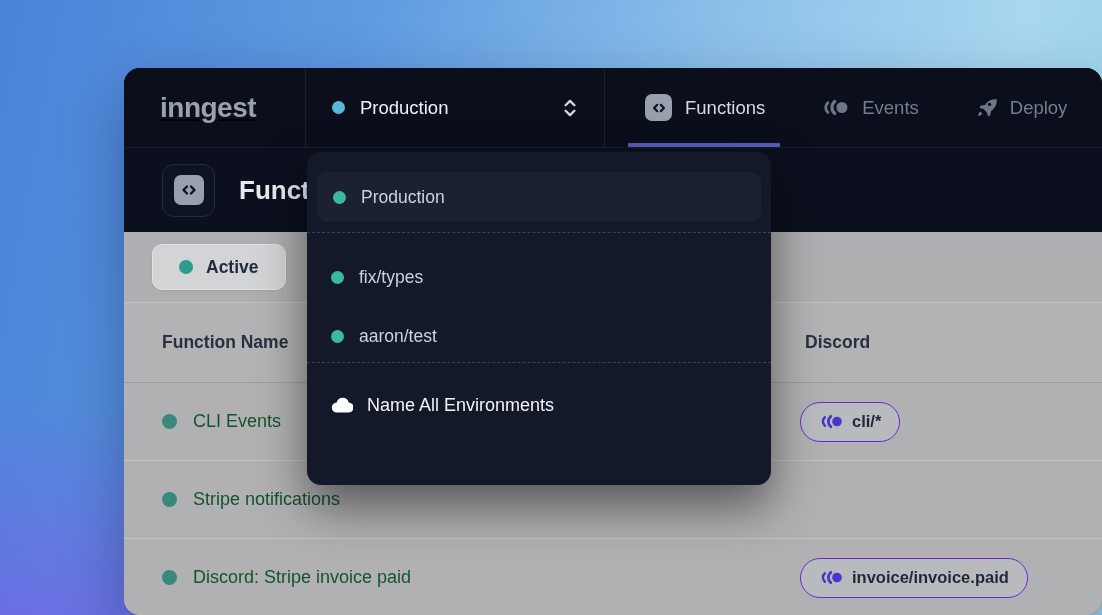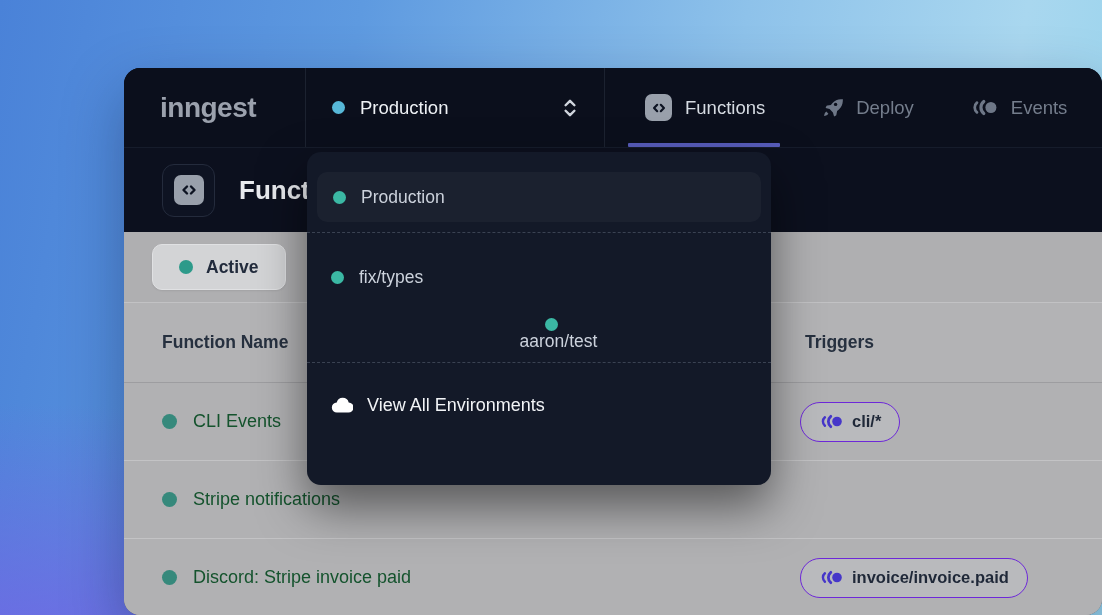--- a/index.html
+++ b/index.html
@@ -15,21 +15,21 @@
       linear-gradient(100deg, #4a82d8 0%, #5e9ae0 30%, #8ec2ea 62%, #a9d7ef 85%, #95d3ec 100%);
   }
   
   .window{
     position:absolute; left:124px; top:68px; width:978px; height:547px;
     background:#0b0f1c; border-radius:16px; overflow:hidden;
     box-shadow:0 24px 60px rgba(10,20,60,.35);
   }
   
   .navbar{ height:79px; display:flex; align-items:stretch; background:#0b0f1c; }
-  .logo-sec{ width:181px; display:flex; align-items:center; padding-left:36px; }
+  .logo-sec{ width:181px; display:flex; align-items:center; padding-left:36px;text-decoration:underline; }
   .logo{ font-size:28px; font-weight:800; letter-spacing:-.5px; color:#9ba1ad; cursor:pointer; }
   .env-sec{
     width:300px; display:flex; align-items:center; padding:0 26px;
     border-left:1px solid #1c2230; border-right:1px solid #1c2230; cursor:pointer;
   }
   .dot{ border-radius:50%; flex:0 0 auto; }
   .dot-cyan{ width:13px; height:13px; background:#57b8d8; }
   .dot-teal{ width:13px; height:13px; background:#3bb8a4; }
   .env-label{ margin-left:15px; font-size:18.5px; color:#eef1f5; }
   .env-chevron{ margin-left:auto; display:flex; }
@@ -100,21 +100,21 @@
   .dd-current{
     margin:20px 10px 0; height:50px; padding-left:16px; border-radius:10px;
     background:rgba(255,255,255,.035);
   }
   .dd-label{ margin-left:15px; font-size:17.5px; font-weight:500; color:#ccd2dc; }
   .dd-divider{ margin-top:10px; border-top:1px dashed #3a4252; }
   .dd-divider2{ margin-top:8px; border-top:1px dashed #3a4252; }
   .dd-heading{ margin:22px 0 0 24px; font-size:17.5px; font-weight:700; color:#ffffff; }
   .dd-branch{ height:36px; padding-left:24px; }
   .dd-branch.b1{ margin-top:26px; }
-  .dd-branch.b2{ margin-top:23px;flex-direction:column; }
+  .dd-branch.b2{ margin-top:23px; }
   .dd-viewall{ height:42px; margin-top:21px; padding-left:24px; }
   .dd-viewall .dd-label{ color:#f2f4f7; font-size:18px; margin-left:14px; }
   .cloud{ display:flex; }
 </style>
 </head>
 <body>
 
 <div class="stage">
 
   <div class="window">
@@ -141,38 +141,38 @@
             <svg width="18" height="18" viewBox="0 0 20 20" fill="none" stroke="#0d1322" stroke-width="2.4" stroke-linecap="round" stroke-linejoin="round">
               <path d="M8 6.5 4.5 10 8 13.5"></path>
                 <path d="M12 6.5 15.5 10 12 13.5"></path>
             </svg>
           </span>
           <span class="tab-label">Functions</span>
         </div>
 
         <div class="tab">
           <span class="icon-g">
+            <svg width="28" height="17" viewBox="0 0 26 16" fill="none">
+              <circle cx="19.5" cy="8" r="5.2" fill="currentColor"></circle>
+              <path d="M12.8 2.4a7.2 7.2 0 0 0 0 11.2" stroke="currentColor" stroke-width="3" stroke-linecap="round"></path>
+              <path d="M6.4 3.4a6 6 0 0 0 0 9.2" stroke="currentColor" stroke-width="2.6" stroke-linecap="round"></path>
+            </svg>
+          </span>
+          <span class="tab-label">Events</span>
+        </div>
+
+        <div class="tab">
+          <span class="icon-g">
             <svg width="22" height="22" viewBox="0 0 22 22" fill="none">
               <path d="M19.8 2.2c-3.2.1-6.2 1.5-8.3 3.9L9.9 7.9l-3.6.7c-.5.1-.9.4-1.1.9l-.6 1.4 4 1.2 3.3 3.3 1.2 4 1.4-.6c.5-.2.8-.6.9-1.1l.7-3.6 1.8-1.6c2.4-2.1 3.8-5.1 3.9-8.3l.1-1.9-2.1-.1z" fill="currentColor"></path>
               <circle cx="14.6" cy="7.4" r="1.7" fill="#0b0f1c"></circle>
               <path d="M5.3 14.6c-1.2.4-2 2.8-2.2 4.3 1.5-.2 3.9-1 4.3-2.2" fill="currentColor"></path>
             </svg>
           </span>
           <span class="tab-label">Deploy</span>
-        </div>
-
-        <div class="tab">
-          <span class="icon-g">
-            <svg width="28" height="17" viewBox="0 0 26 16" fill="none">
-              <circle cx="19.5" cy="8" r="5.2" fill="currentColor"></circle>
-              <path d="M12.8 2.4a7.2 7.2 0 0 0 0 11.2" stroke="currentColor" stroke-width="3" stroke-linecap="round"></path>
-              <path d="M6.4 3.4a6 6 0 0 0 0 9.2" stroke="currentColor" stroke-width="2.6" stroke-linecap="round"></path>
-            </svg>
-          </span>
-          <span class="tab-label">Events</span>
         </div>
       </div>
     </div>
 
     <div class="subheader">
       <span class="page-icon-outer">
         <span class="code-box">
           <svg width="20" height="20" viewBox="0 0 20 20" fill="none" stroke="#0d1322" stroke-width="2.4" stroke-linecap="round" stroke-linejoin="round">
             <path d="M8 6.5 4.5 10 8 13.5"></path>
               <path d="M12 6.5 15.5 10 12 13.5"></path>
@@ -186,21 +186,21 @@
 
       <div class="toolbar">
         <span class="filter-btn">
           <span class="dot dot-green"></span>
           <span class="filter-label">Active</span>
         </span>
       </div>
 
       <div class="thead">
         <span class="th th-name">Function Name</span>
-        <span class="th th-triggers">Triggers</span>
+        <span class="th th-triggers">Discord</span>
       </div>
 
       <div class="trow">
         <span class="dot row-dot"></span>
         <span class="row-name">CLI Events</span>
         <span class="badge">
           <span class="icon-g">
             <svg width="24" height="15" viewBox="0 0 26 16" fill="none">
               <circle cx="19.5" cy="8" r="5.2" fill="currentColor"></circle>
               <path d="M12.8 2.4a7.2 7.2 0 0 0 0 11.2" stroke="currentColor" stroke-width="3" stroke-linecap="round"></path>
@@ -254,17 +254,17 @@
     </div>
 
     <div class="dd-divider2"></div>
 
     <div class="dd-item dd-viewall">
       <span class="cloud">
         <svg width="22" height="16" viewBox="0 0 22 16">
           <path d="M6 15.5a5 5 0 0 1-.3-10 6.2 6.2 0 0 1 12-.1 4.1 4.1 0 0 1-.4 10.1H6z" fill="#ffffff"></path>
         </svg>
       </span>
-      <span class="dd-label">View All Environments</span>
+      <span class="dd-label">Name All Environments</span>
     </div>
   </div>
 
 </div>
 
 </body></html>

